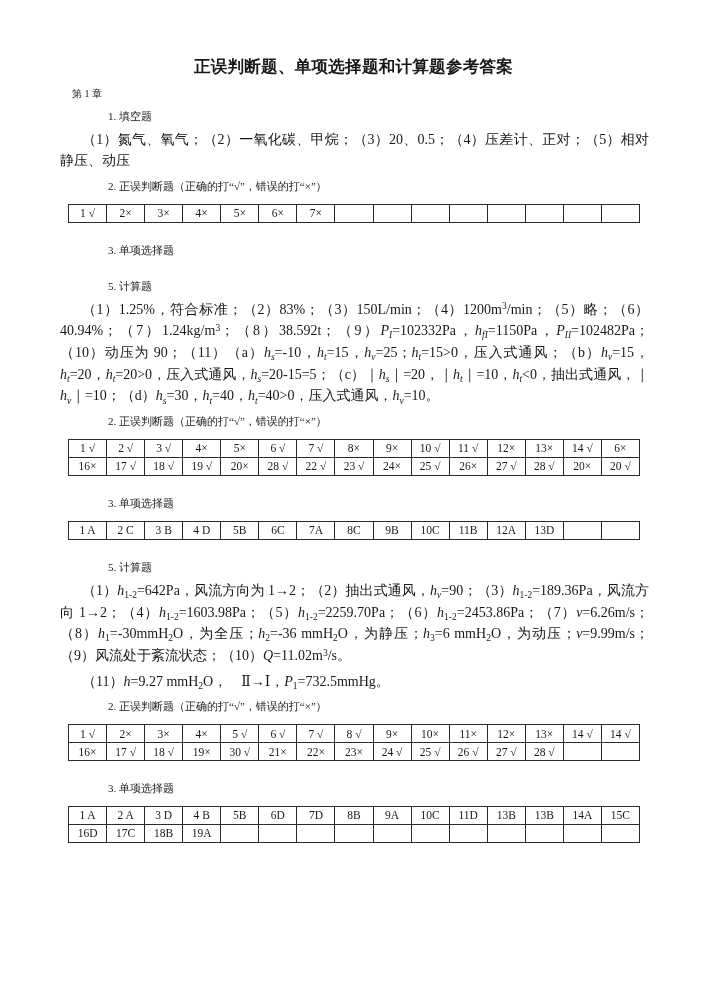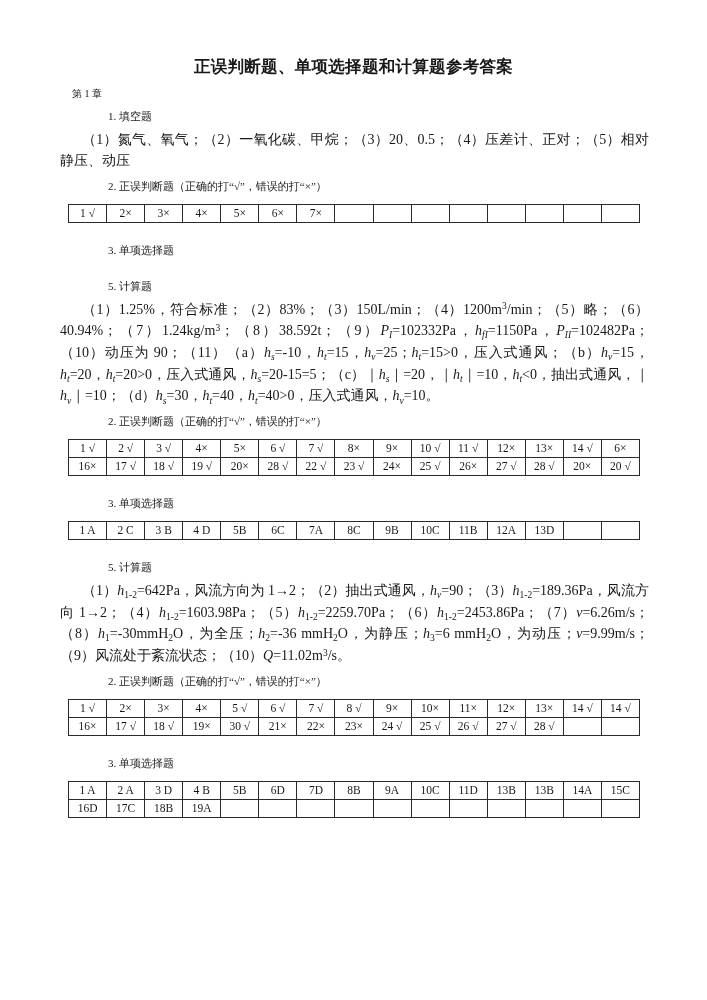--- a/index.html
+++ b/index.html
@@ -193,20 +193,21 @@
           <td>13D</td>
           <td></td>
           <td></td>
         </tr>
       </tbody>
     </table>
 
   <div class="spacer-md"></div>
   <div class="sub-head">5. 计算题</div>
   <div class="para indent">（1）<i>h</i><sub>1-2</sub>=642Pa，风流方向为 1→2；（2）抽出式通风，<i>h</i><sub><i>v</i></sub>=90；（3）<i>h</i><sub>1-2</sub>=189.36Pa，风流方向 1→2；（4）<i>h</i><sub>1-2</sub>=1603.98Pa；（5）<i>h</i><sub>1-2</sub>=2259.70Pa；（6）<i>h</i><sub>1-2</sub>=2453.86Pa；（7）<i>v</i>=6.26m/s；（8）<i>h</i><sub>1</sub>=-30mmH<sub>2</sub>O，为全压；<i>h</i><sub>2</sub>=-36 mmH<sub>2</sub>O，为静压；<i>h</i><sub>3</sub>=6 mmH<sub>2</sub>O，为动压；<i>v</i>=9.99m/s；（9）风流处于紊流状态；（10）<i>Q</i>=11.02m<sup>3</sup>/s。</div>
+  <div class="para indent">（11）<i>h</i>=9.27 mmH<sub>2</sub>O，　Ⅱ→Ⅰ，<i>P</i><sub>1</sub>=732.5mmHg。</div>
 
 
   <div class="sub-head">2. 正误判断题（正确的打“√”，错误的打“×”）</div>
   <table class="ans-table">
       <tbody>
         <tr>
           <td>1 √</td>
           <td>2×</td>
           <td>3×</td>
           <td>4×</td>

